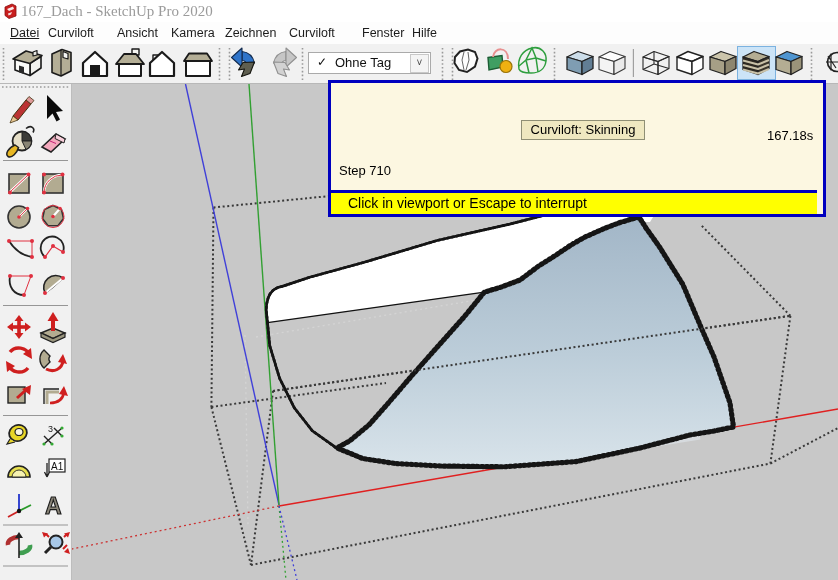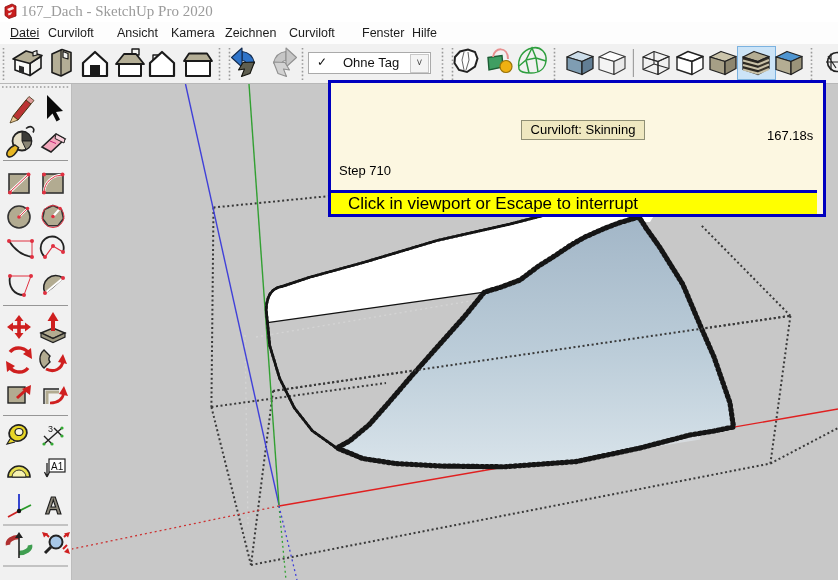--- a/index.html
+++ b/index.html
@@ -15,23 +15,23 @@
   #viewport{left:72px;top:84px;width:766px;height:496px;background:#c8c8c8;}
   #dialog{left:328px;top:80px;width:492px;height:131px;background:#fcf7e1;
           border:3px solid #0000bf;z-index:30;}
   #dlglabel{left:190px;top:9px;width:122px;height:18px;background:#efe8c0;
             border:1px solid #8f8f75;font-size:13px;color:#000;text-align:center;line-height:18px;margin-top:28px;}
   #progress{left:7px;top:39px;width:419px;height:27px;background:#ff9e00;border:2px solid #5a554d;
             font-size:13px;color:#000;text-align:center;line-height:27px;}
   #secs{left:436px;top:45px;font-size:13px;color:#000;}
   #step{left:8px;top:80px;font-size:13px;color:#000;text-align:center;}
   #ystrip{left:0px;top:107px;width:469px;height:21px;background:#ffff00;border-top:3px solid #0000bf;
-          font-size:17px;color:#000;line-height:21px;padding-left:17px;}
+          font-size:14px;color:#000;line-height:21px;padding-left:17px;}
   #combo{left:308px;top:52px;width:121px;height:20px;background:#ffffff;border:1px solid #aaaaaa;z-index:12;}
-  #combo .txt{position:absolute;left:26px;top:2px;font-size:13px;color:#111;margin-left:8px;}
+  #combo .txt{position:absolute;left:26px;top:2px;font-size:13px;color:#111;}
   #combo .chk{position:absolute;left:8px;top:2px;font-size:12px;color:#111;}
   #combo .btn{position:absolute;right:1px;top:1px;width:17px;height:17px;background:#f4f4f4;
               border:1px solid #c8c8c8;font-size:10px;color:#444;text-align:center;line-height:16px;}
 </style>
 </head>
 <body>
 <div class="abs" id="titlebar"></div>
 <div class="abs" id="titletext">167_Dach - SketchUp Pro 2020</div>
 <div class="abs" id="menubar"></div>
 <span class="menu" style="left:10px;top:26px;text-decoration:underline;">Datei</span>

